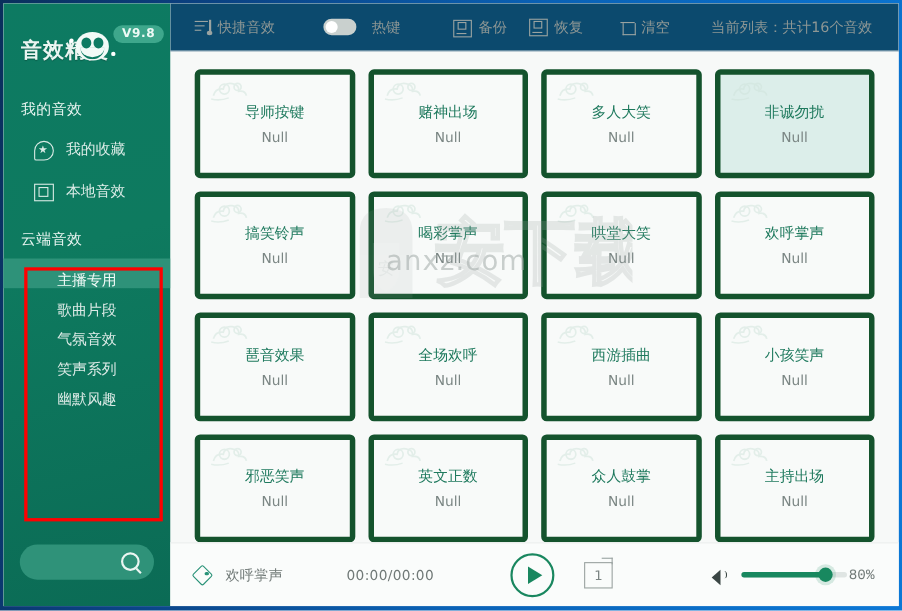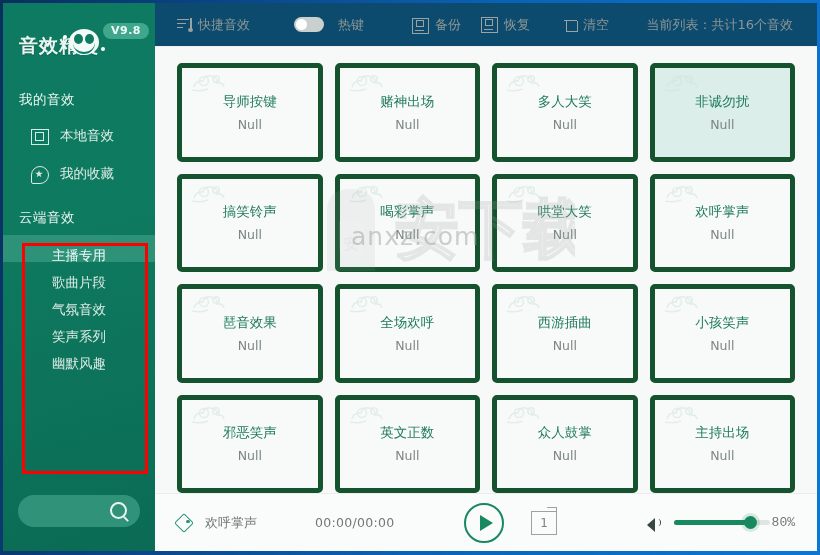--- a/index.html
+++ b/index.html
@@ -245,29 +245,29 @@
       <div class="logo-smile"></div>
       <div class="logo-dot d1"></div>
       <div class="logo-dot d2"></div>
       <div class="ver-badge">V9.8</div>
     </div>
 
     <div class="side-head">我的音效</div>
 
     <div class="side-item">
       <span class="ic">
+          <span class="ic-star"></span>
+        </span>
+      <span>我的收藏</span>
+    </div>
+    <div class="side-item">
+      <span class="ic">
           <span class="ic-box"></span>
         </span>
       <span>本地音效</span>
-    </div>
-    <div class="side-item">
-      <span class="ic">
-          <span class="ic-star"></span>
-        </span>
-      <span>我的收藏</span>
     </div>
 
     <div class="side-head">云端音效</div>
 
     <div class="cat-list">
       <div class="cat-item active">主播专用</div>
       <div class="cat-item">歌曲片段</div>
       <div class="cat-item">气氛音效</div>
       <div class="cat-item">笑声系列</div>
       <div class="cat-item">幽默风趣</div>

